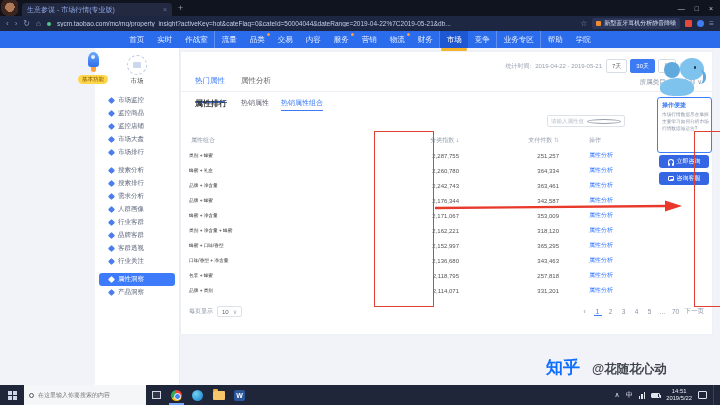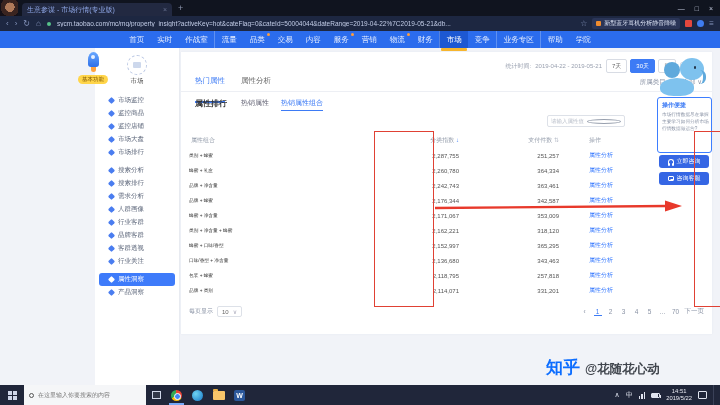--- a/index.html
+++ b/index.html
@@ -118,21 +118,21 @@
   .hc-line{font-size:5.5px;color:#8a93a5;transform:scale(.85);transform-origin:left top;white-space:nowrap;}
   .w-btn{position:absolute;left:659px;width:50px;height:13px;background:#3566e4;border-radius:3px;display:flex;align-items:center;justify-content:center;gap:3px;z-index:15;}
   .w-btn span{font-size:6px;color:#fff;white-space:nowrap;}
   .btn1{top:107px;} .btn2{top:124px;}
   .ic-headset{width:6px;height:5px;border:1px solid #fff;border-bottom:none;border-radius:5px 5px 0 0;position:relative;}
   .ic-headset::before,.ic-headset::after{content:"";position:absolute;bottom:-2px;width:2px;height:3px;background:#fff;border-radius:1px;}
   .ic-headset::before{left:-1px;} .ic-headset::after{right:-1px;}
   .ic-chat{width:6px;height:5px;border:1px solid #fff;border-radius:1px;position:relative;}
   .ic-chat::after{content:"";position:absolute;left:1px;bottom:-3px;border:2px solid transparent;border-top-color:#fff;}
   
-  .watermark{position:absolute;left:546px;top:308px;display:flex;align-items:baseline;gap:5px;z-index:10;}
+  .watermark{position:absolute;left:546px;top:308px;display:flex;align-items:baseline;gap:12px;z-index:10;}
   .wm-brand{font-size:17px;font-weight:bold;color:#0c6dff;}
   .wm-author{font-size:12.5px;font-weight:bold;color:#40454d;}
   
   .taskbar{position:absolute;left:0;top:385px;width:720px;height:20px;background:#20263a;display:flex;align-items:center;z-index:30;}
   .tb-start{width:24px;height:20px;display:flex;align-items:center;justify-content:center;}
   .win-logo{display:grid;grid-template-columns:4px 4px;grid-template-rows:4px 4px;gap:1px;}
   .win-logo i{background:#cfd6e8;}
   .tb-search{width:122px;height:20px;background:#f5f6f8;display:flex;align-items:center;gap:4px;padding:0 5px;}
   .tb-search span{font-size:6px;color:#777;white-space:nowrap;overflow:hidden;}
   .mag-dark{width:5px;height:5px;border:1px solid #555;border-radius:50%;position:relative;flex:0 0 auto;}

